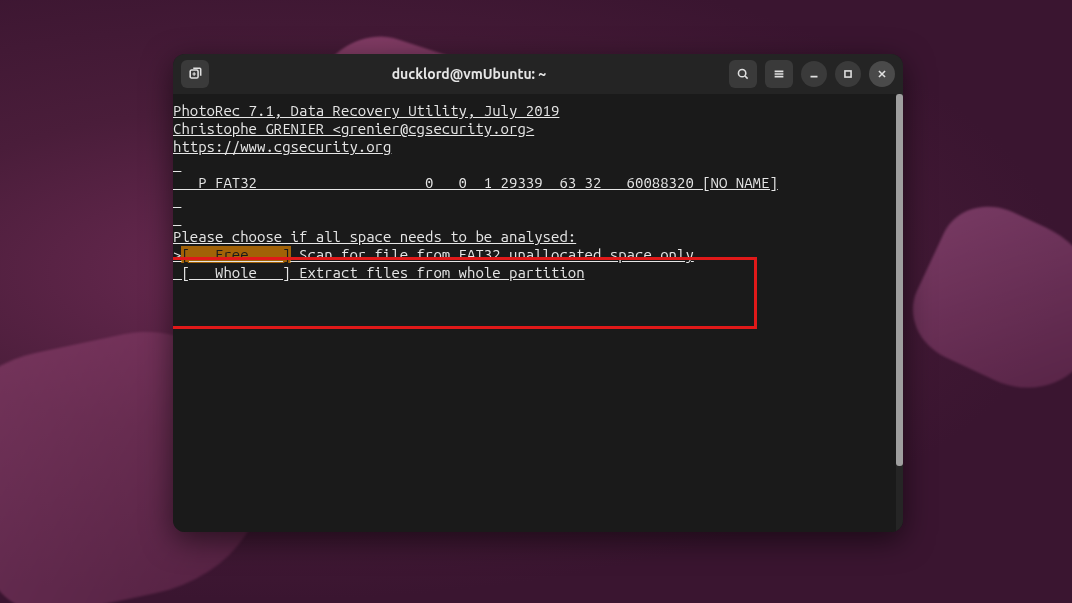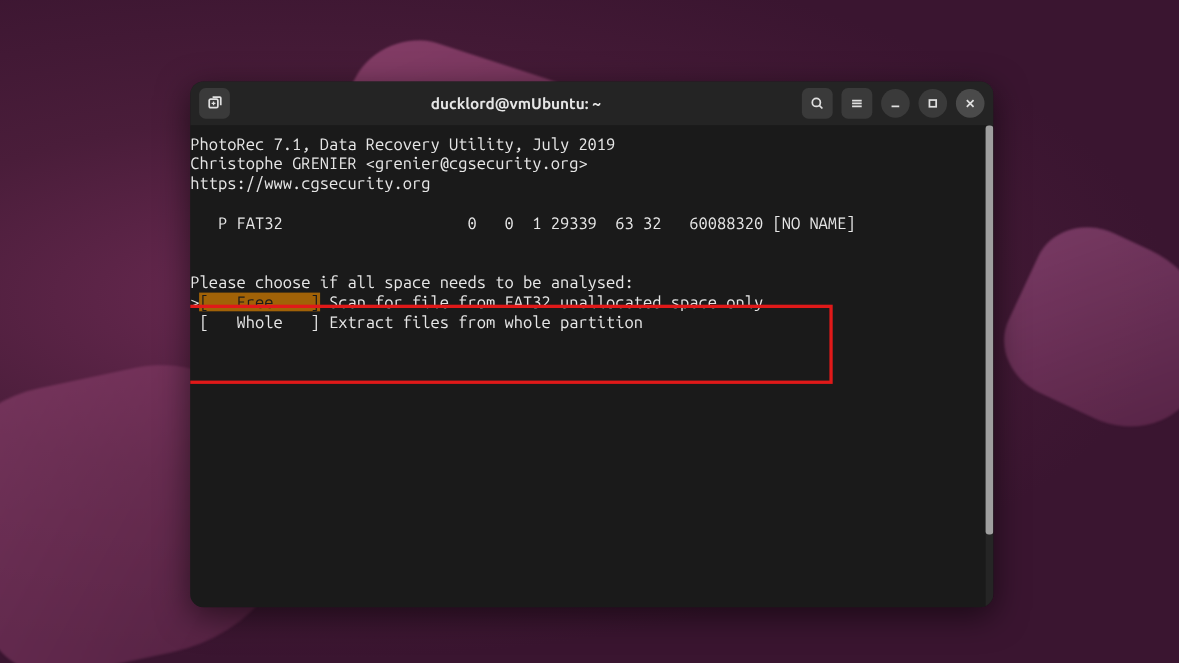--- a/index.html
+++ b/index.html
@@ -48,21 +48,20 @@
       left: 173px;
       top: 54px;
       width: 730px;
       height: 478px;
       background: #1e1e1e;
       border-radius: 12px;
       box-shadow: 0 8px 30px rgba(0,0,0,0.55);
       display: flex;
       flex-direction: column;
       overflow: hidden;
-      margin-top: 20px;
     }
     .titlebar {
       height: 40px;
       background: #242424;
       display: flex;
       align-items: center;
       padding: 0 8px;
       gap: 6px;
       flex-shrink: 0;
     }
@@ -112,21 +111,21 @@
       border-radius: 3px;
     }
     pre.termtext {
       font-family: "Ubuntu Mono", "DejaVu Sans Mono", Consolas, monospace;
       font-size: 15px;
       line-height: 18px;
       color: #e6e6e6;
       white-space: pre;
       padding-left: 0;
     }
-    .line { display: block; height: 18px; padding-left: 0; white-space: pre; font-family: inherit; }
+    .line { display: block; height: 18px; padding-left: 0; white-space: pre; font-family: inherit; text-decoration: underline; }
     .sel {
       background: #a16207;
       color: #1a1a1a;
     }
     .highlight-box {
       position: absolute;
       border: 3px solid #e01919;
       pointer-events: none;
     }
     .hl1 {

